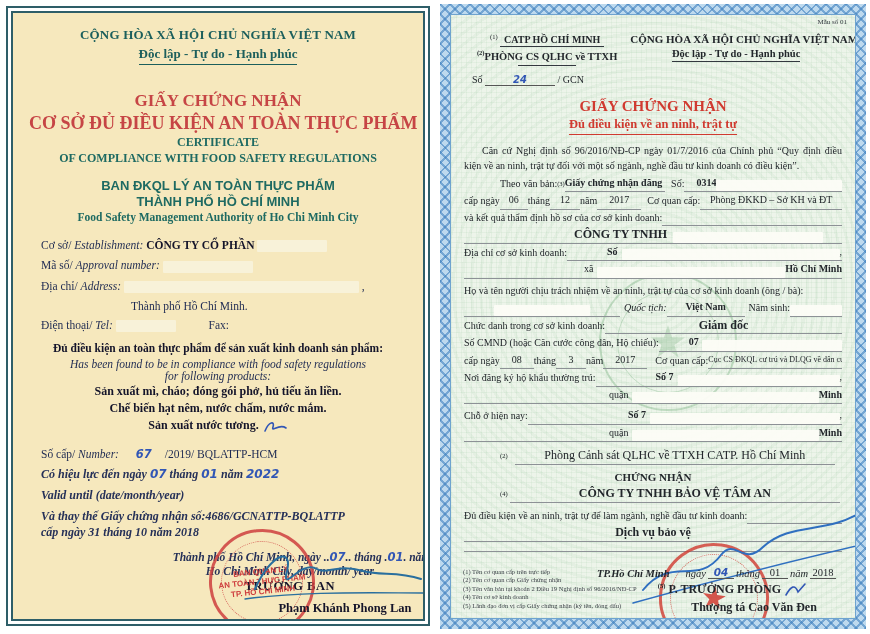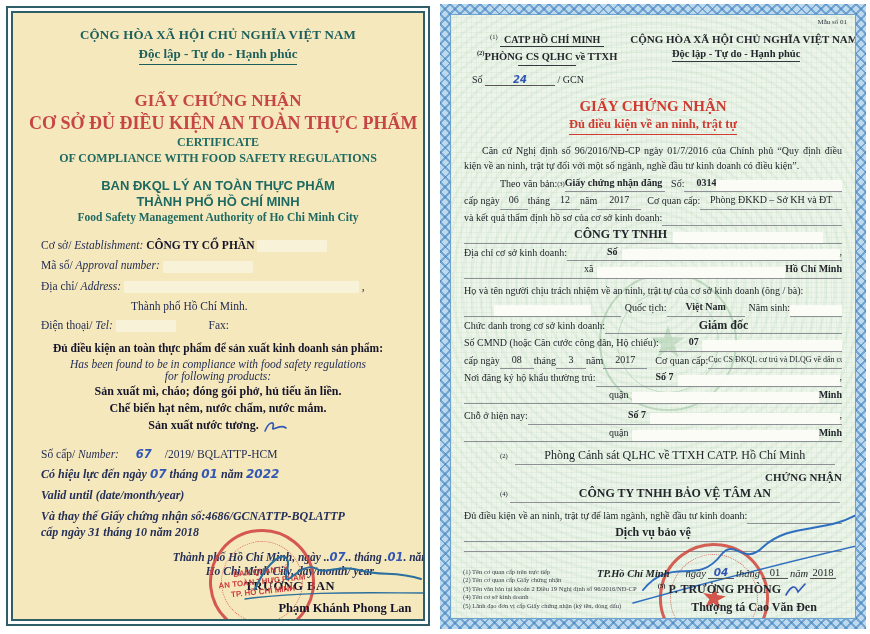--- a/index.html
+++ b/index.html
@@ -69,21 +69,21 @@
   .ref{font-size:6.5px;vertical-align:super;}
   .fill{flex:1 1 auto;border-bottom:1px solid #8d9196;text-align:center;overflow:hidden;}
   .fill.flexi{display:flex;align-items:flex-end;}
   .fbit{flex:0 0 auto;}
   .fgrow{flex:1 1 auto;}
   .bold{font-weight:bold;}
   .big{font-size:12px;}
   .smalltxt{font-size:8px;}
   .redactR{display:inline-block;background:rgba(252,252,246,.96);height:11px;vertical-align:middle;border-radius:1px;}
   .rw40{width:40px}.rw80{width:80px}.rw100{width:100px}.rw120{width:120px}.rw150{width:150px}.rw170{width:170px}
-  .center{justify-content:flex-end;}
+  .center{justify-content:center;}
   .R-datebox{position:relative;z-index:4;margin-top:14px;display:flex;justify-content:flex-end;font-size:10.5px;align-items:flex-end;padding-right:6px;}
   .R-place{font-style:italic;font-weight:bold;margin-right:14px;}
   .R-dseg{font-style:italic;margin:0 2px;}
   .R-dfill{display:inline-block;border-bottom:1px solid #555;text-align:center;min-width:26px;}
   .R-signrow{position:relative;z-index:4;text-align:right;padding-right:34px;margin-top:3px;font-size:12px;font-weight:bold;}
   .stampR{position:absolute;left:208px;top:528px;width:104px;height:104px;border:3px solid rgba(208,58,48,.8);border-radius:50%;z-index:2;display:flex;align-items:center;justify-content:center;transform:rotate(8deg);}
   .stampR:before{content:"";position:absolute;inset:8px;border:1px dotted rgba(208,58,48,.7);border-radius:50%;}
   .stampR .star{color:rgba(208,58,48,.85);font-size:30px;line-height:30px;}
   .sigR{position:absolute;left:180px;top:480px;z-index:3;}
   .R-signName{position:absolute;left:208px;top:585px;width:190px;text-align:center;font-weight:bold;font-size:12px;z-index:4;}
@@ -286,21 +286,21 @@
     </div>
 
     <div class="row" style="margin-top:4px;">
       <span class="lbl">Họ và tên người chịu trách nhiệm về an ninh, trật tự của cơ sở kinh doanh (ông / bà):</span>
     </div>
 
     <div class="row">
       <span class="fill flexi" style="flex:1.6;">
         <span class="redactR rw120 fgrow" style="margin:0 30px;"></span>
       </span>
-      <span class="lbl" style="margin-left:4px;">Quốc tịch:</span>
+      <span class="lbl" style="margin-left:4px;font-style:italic;">Quốc tịch:</span>
       <span class="fill bold" style="flex:0 0 78px;">Việt Nam</span>
       <span class="lbl" style="margin-left:4px;">Năm sinh:</span>
       <span class="fill flexi" style="flex:0 0 52px;">
         <span class="redactR rw40 fgrow"></span>
       </span>
     </div>
 
     <div class="row">
       <span class="lbl">Chức danh trong cơ sở kinh doanh:</span>
       <span class="fill bold big">Giám đốc</span>

